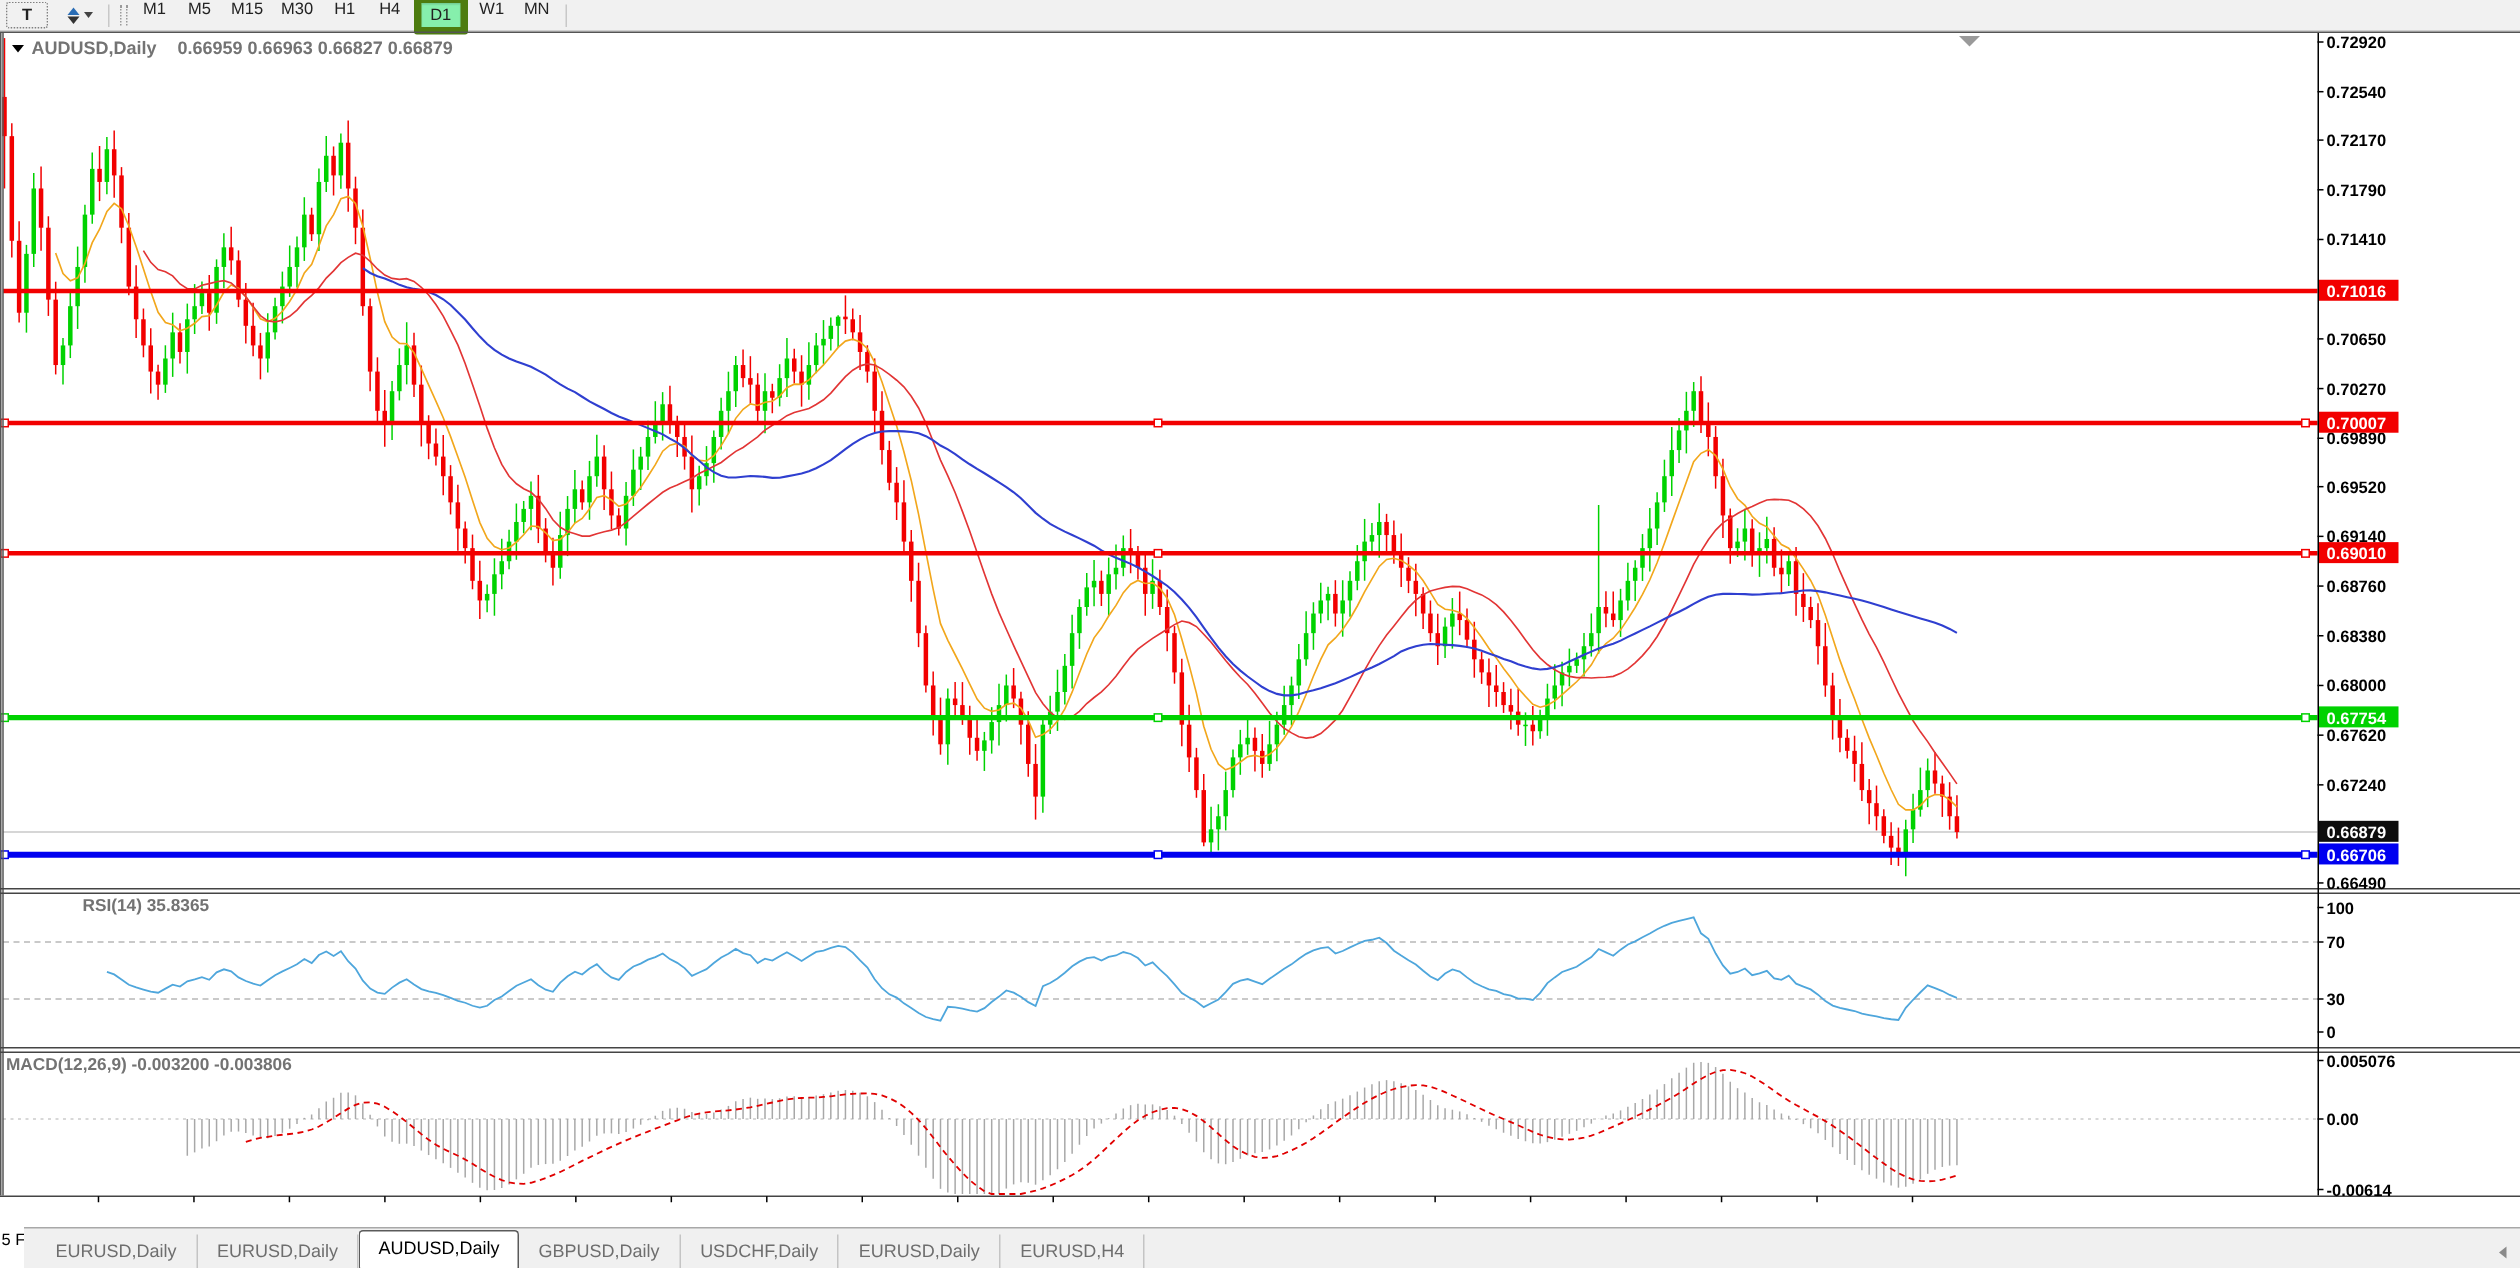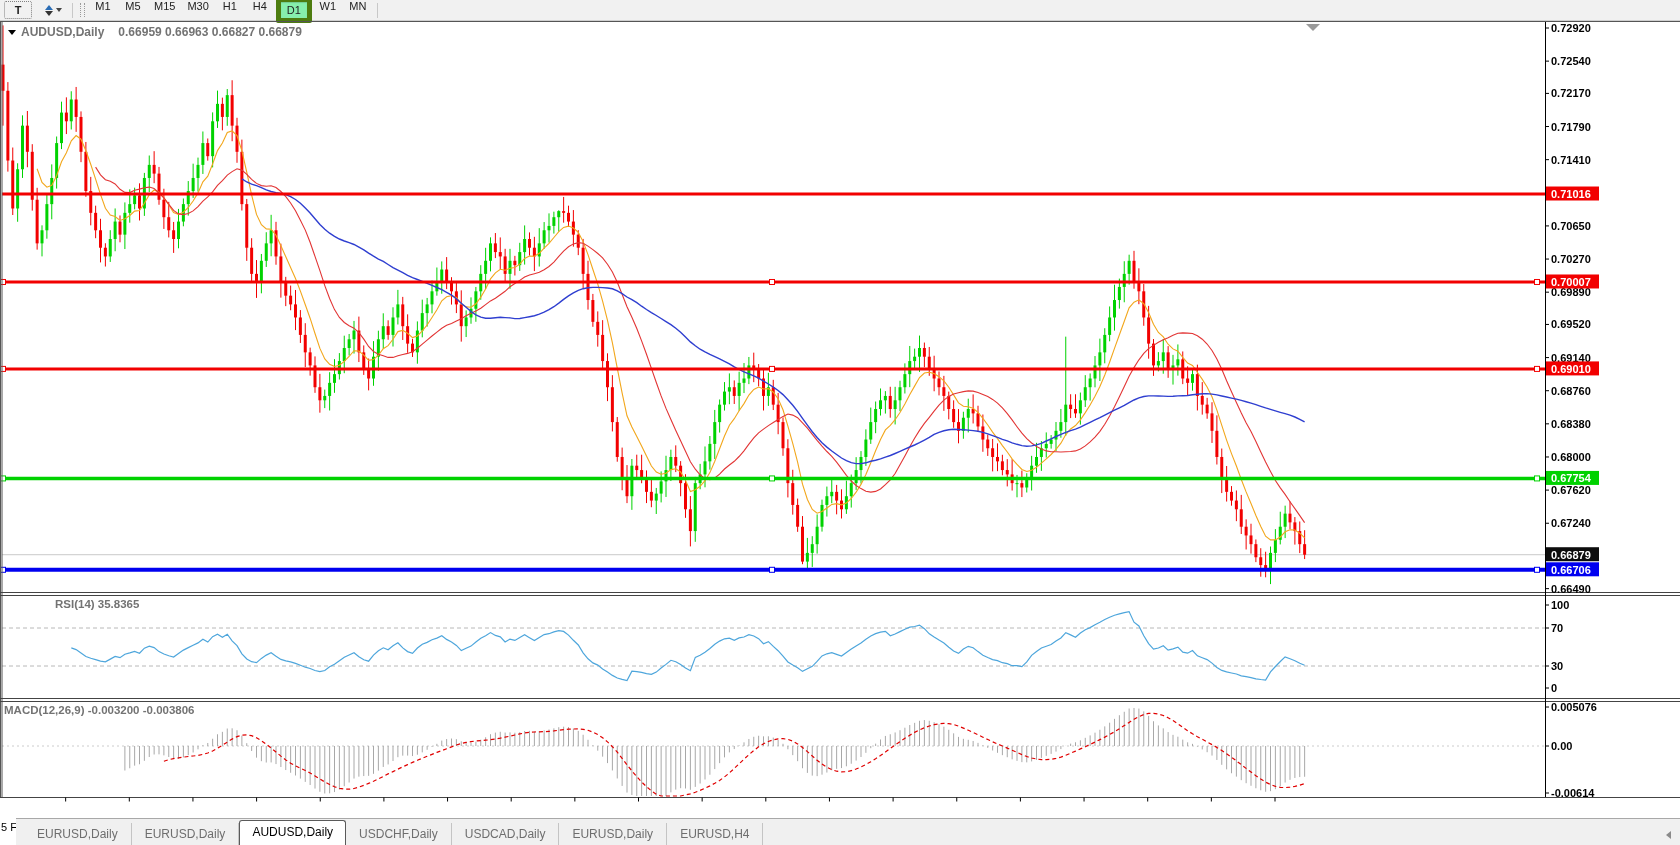--- a/index.html
+++ b/index.html
@@ -1009,22 +1009,22 @@
     <span style="left: 1211.35px; transform: translateX(-50%);">25 Jan 2020</span>
     <span style="left: 1275px; transform: translateX(-50%);">13 Feb 2020</span>
   </div>
 
 <div id="tabbar">
   <div style="width:8px;"></div>
   <div id="tabs" style="display:flex;align-items:flex-end;">
       <div class="tab">EURUSD,Daily</div>
       <div class="tab">EURUSD,Daily</div>
       <div class="tab active">AUDUSD,Daily</div>
+      <div class="tab">GBPUSD,Daily</div>
       <div class="tab">USDCHF,Daily</div>
-      <div class="tab">USDCAD,Daily</div>
       <div class="tab">EURUSD,Daily</div>
       <div class="tab">EURUSD,H4</div>
     </div>
   <div id="tabscroll">
     <div class="tl"></div>
     <div class="tr"></div>
   </div>
 </div>
 
 </body></html>

